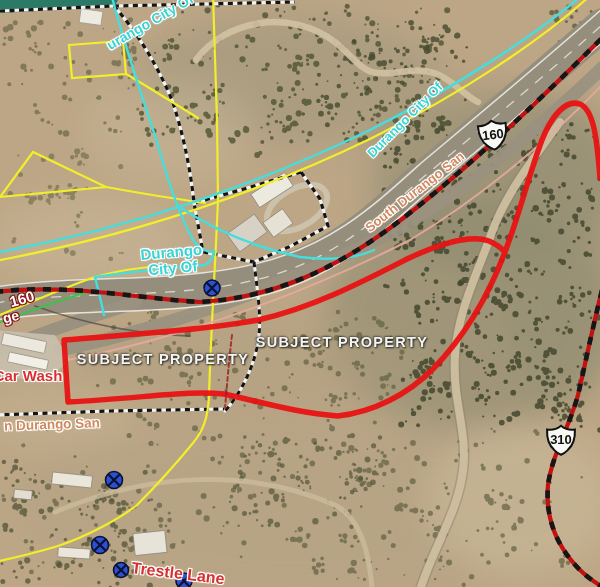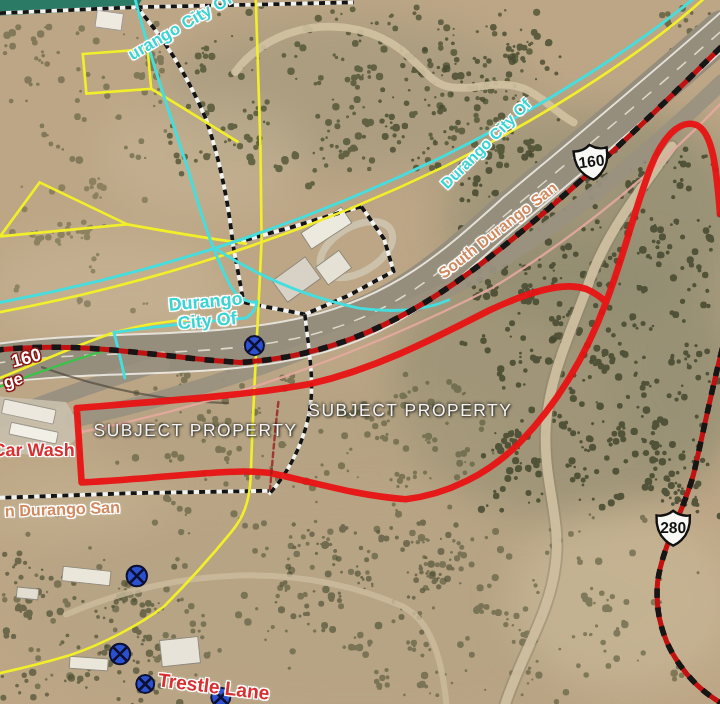--- a/index.html
+++ b/index.html
@@ -6,21 +6,21 @@
   #map{position:relative;width:600px;height:587px;overflow:hidden;background:#bfa98a;
        font-family:"Liberation Sans",sans-serif;}
   #map svg.base{position:absolute;left:0;top:0;}
   .lbl{position:absolute;white-space:nowrap;transform-origin:center;line-height:1.05;pointer-events:none;}
   .halo-w{text-shadow:-1px -1px 0 #fff,1px -1px 0 #fff,-1px 1px 0 #fff,1px 1px 0 #fff,0 0 3px #fff;}
   .halo-d{text-shadow:1px 1px 2px rgba(25,25,25,.9),-1px -1px 2px rgba(25,25,25,.45),0 0 2px rgba(0,0,0,.5);}
   .halo-m{text-shadow:-1px -1px 0 #8a1515,1px -1px 0 #8a1515,-1px 1px 0 #8a1515,1px 1px 0 #8a1515,0 0 2px #6d0f0f;}
   .cyan{color:#3bd4d4;font-weight:bold;}
   .salmon{color:#cf8a60;font-weight:bold;}
   .redlbl{color:#d83030;font-weight:bold;}
-  .subject{color:#f4f4f2;font-weight:400;font-size:14.5px;letter-spacing:1.3px;}
+  .subject{color:#f4f4f2;font-weight:700;font-size:14.5px;letter-spacing:1.3px;}
   .shield{position:absolute;width:34px;height:32px;transform-origin:center;}
   .shield svg{position:absolute;left:0;top:0;}
   .shield .num{position:absolute;left:0;top:8px;width:100%;text-align:center;
                font-size:13px;font-weight:bold;color:#111;}
 </style>
 </head>
 <body>
 
 <div id="map">
 <svg class="base" width="600" height="587" viewBox="0 0 600 587">
@@ -2022,15 +2022,15 @@
   <svg viewBox="0 0 40 38" width="34" height="32">
     <path d="M20,2 C15,6 9,7.5 3.5,6.5 C3,16 5.5,25 12,31 C15,34 17.5,35.5 20,36.5 C22.5,35.5 25,34 28,31 C34.5,25 37,16 36.5,6.5 C31,7.5 25,6 20,2 Z" fill="#f8f8f4" stroke="#111" stroke-width="2.4"></path>
   </svg>
   <span class="num">160</span>
 </div>
 
 <div class="shield" style="left:544px;top:424px;">
   <svg viewBox="0 0 40 38" width="34" height="32">
     <path d="M20,2 C15,6 9,7.5 3.5,6.5 C3,16 5.5,25 12,31 C15,34 17.5,35.5 20,36.5 C22.5,35.5 25,34 28,31 C34.5,25 37,16 36.5,6.5 C31,7.5 25,6 20,2 Z" fill="#f8f8f4" stroke="#111" stroke-width="2.4"></path>
   </svg>
-  <span class="num">280</span>
+  <span class="num">310</span>
 </div>
 </div>
 
 </body></html>

